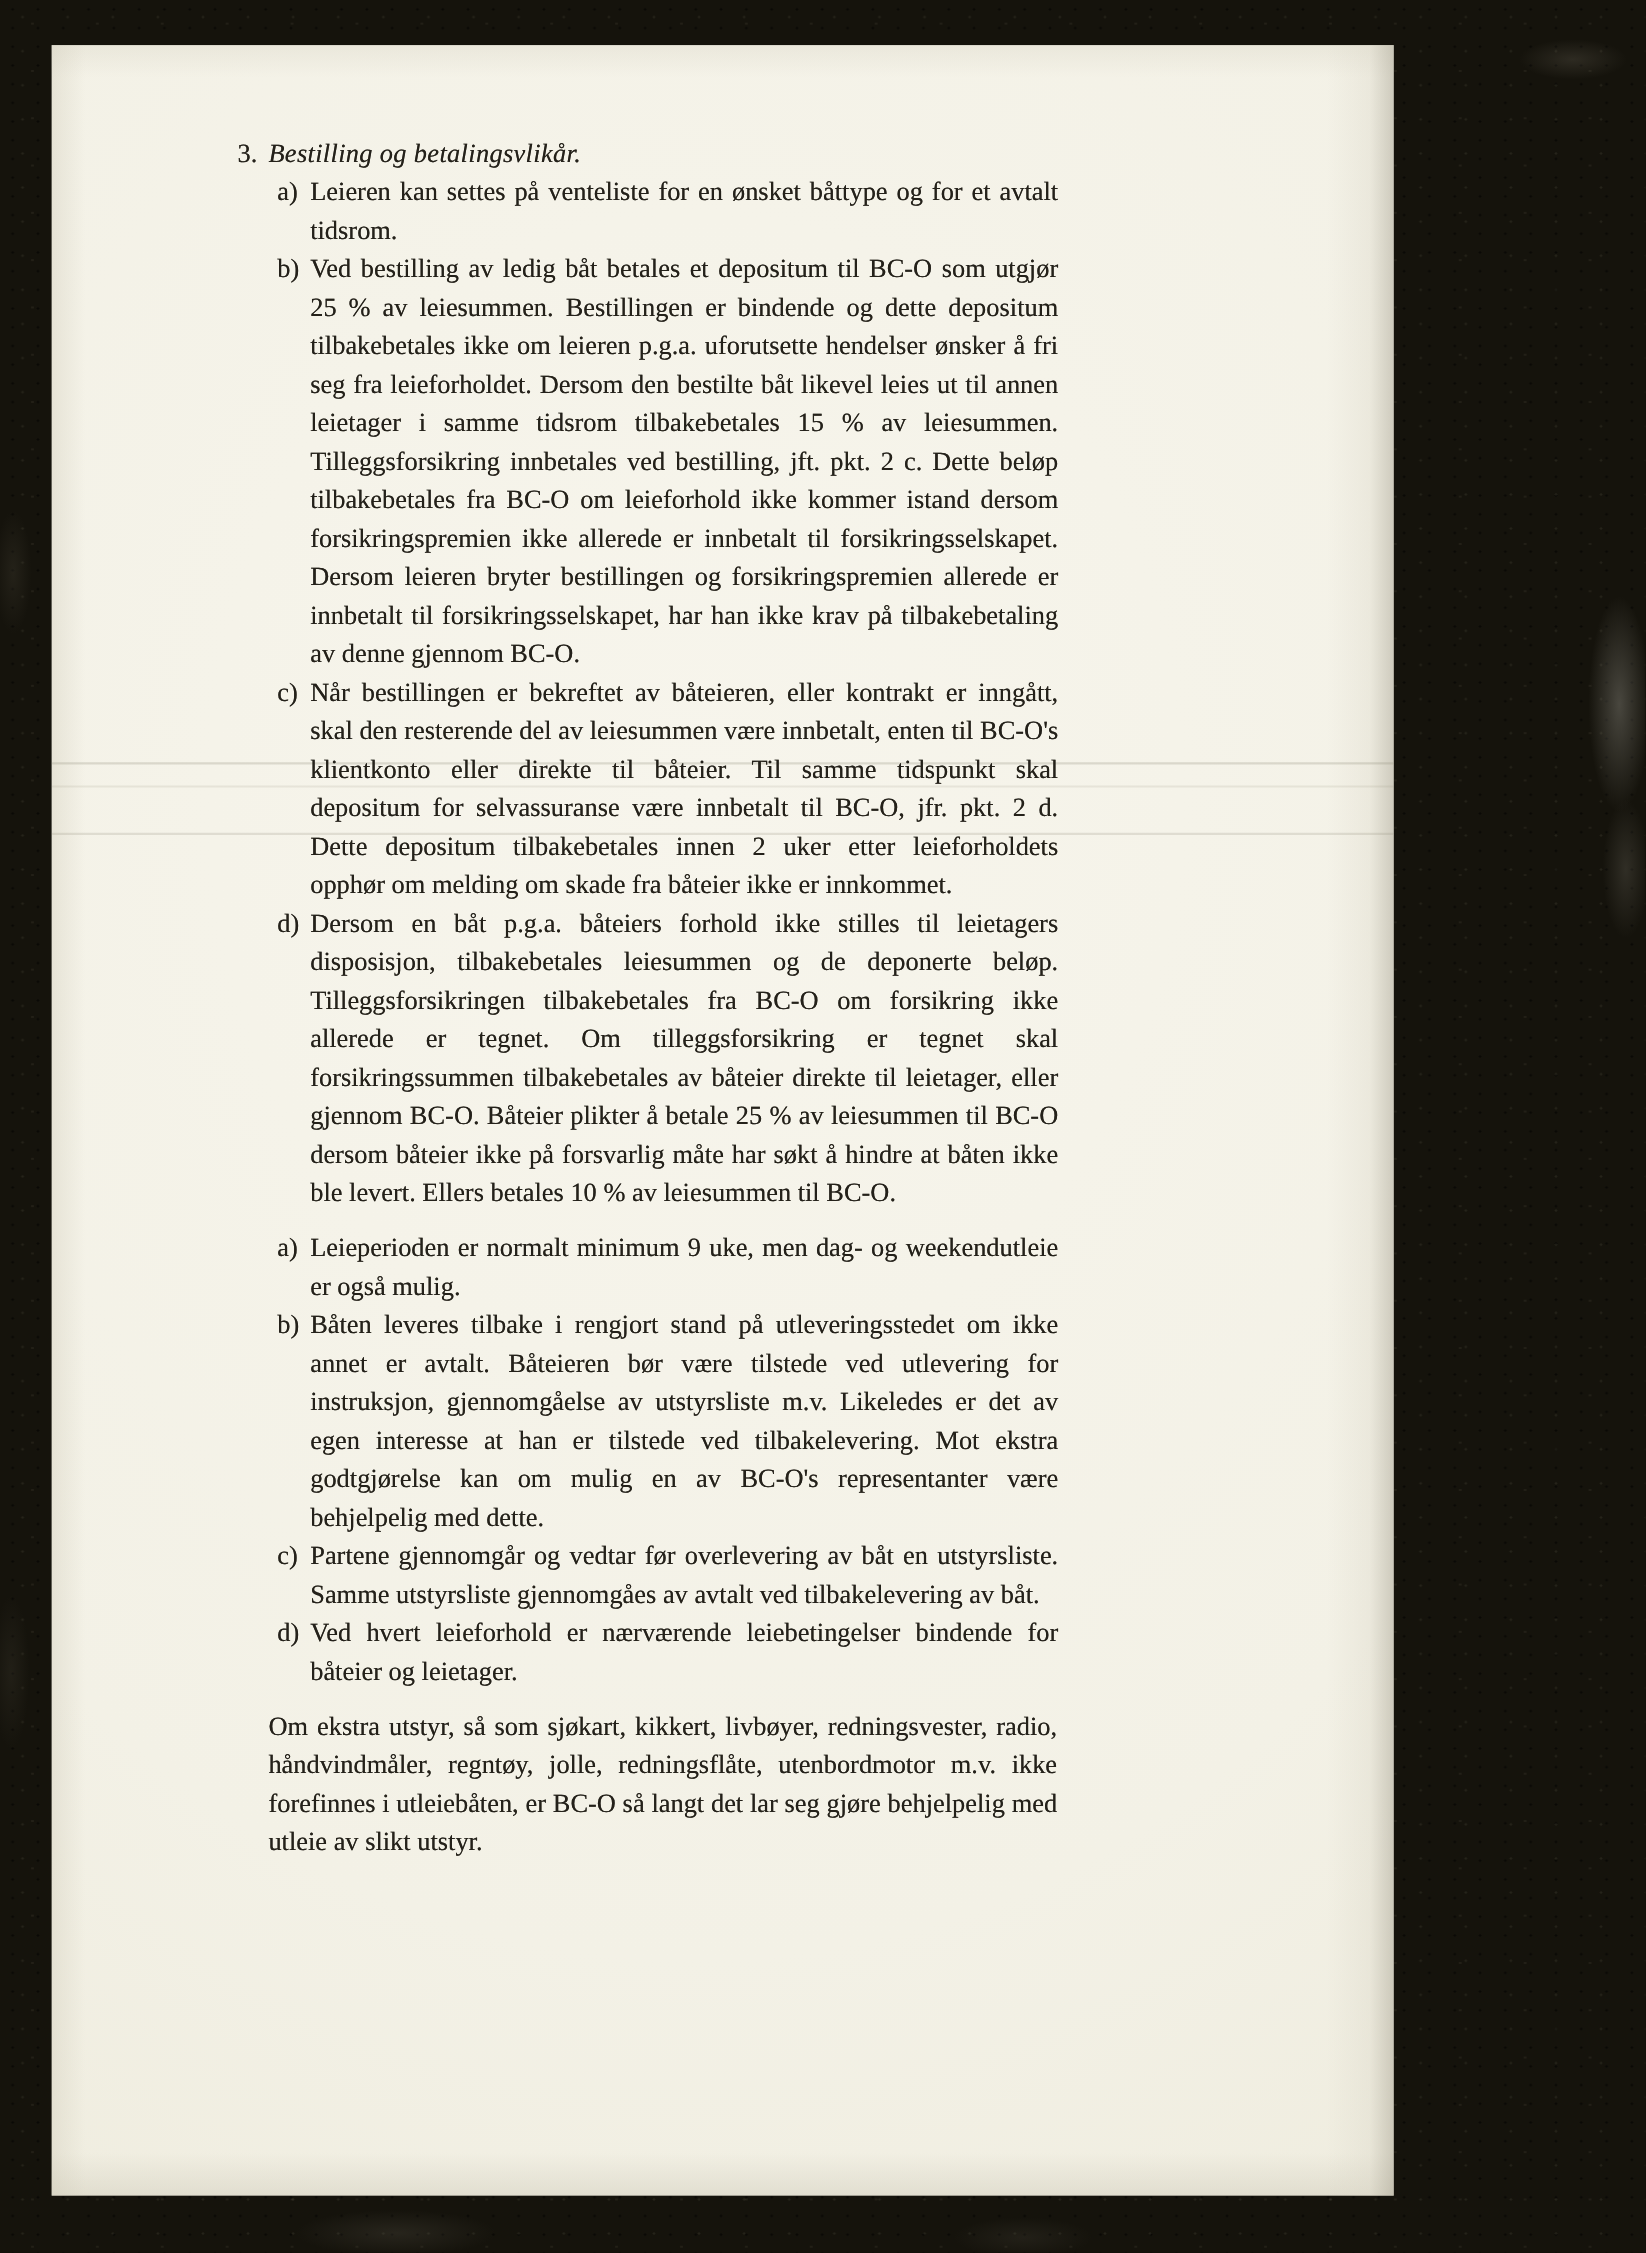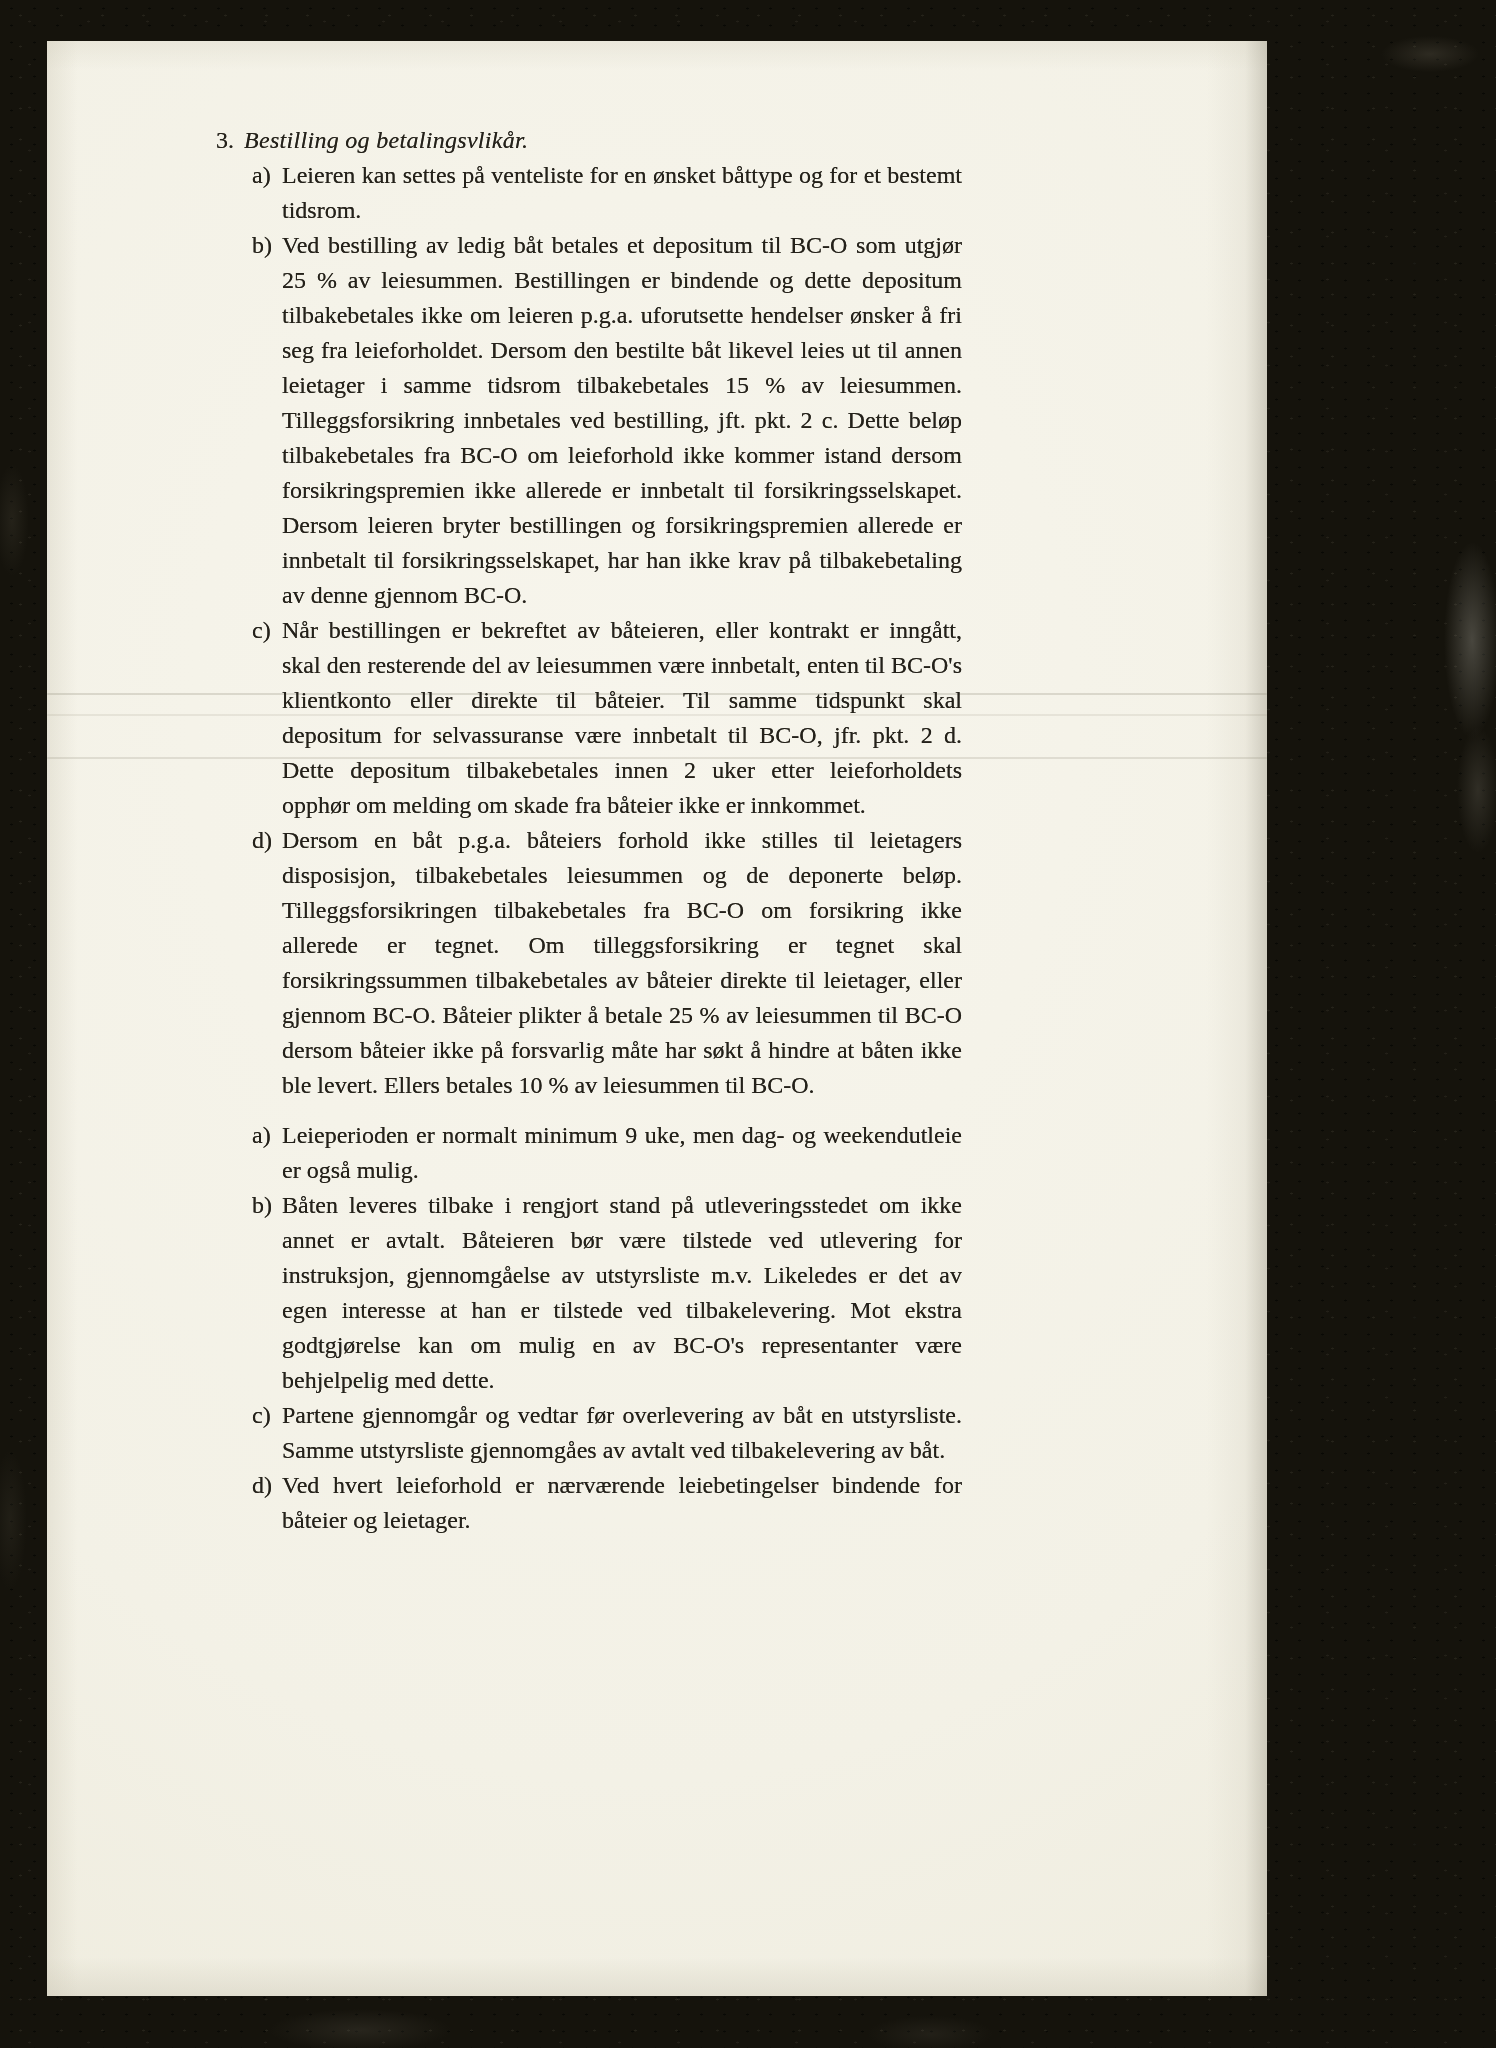--- a/index.html
+++ b/index.html
@@ -71,21 +71,21 @@
   <div class="streak s3"></div>
 
   <div class="content">
 
     <div class="section">
       <div class="sec-head">
         <span class="sec-num">3.</span><span class="sec-title">Bestilling og betalingsvlikår.</span>
       </div>
       <div class="item">
         <span class="item-label">a)</span>
-        <span class="item-text">Leieren kan settes på venteliste for en ønsket båttype og for et bestemt tidsrom.</span>
+        <span class="item-text">Leieren kan settes på venteliste for en ønsket båttype og for et avtalt tidsrom.</span>
       </div>
       <div class="item">
         <span class="item-label">b)</span>
         <span class="item-text">Ved bestilling av ledig båt betales et depositum til BC-O som utgjør 25 % av leiesummen. Bestillingen er bindende og dette depositum tilbakebetales ikke om leieren p.g.a. uforutsette hendelser ønsker å fri seg fra leieforholdet. Dersom den bestilte båt likevel leies ut til annen leietager i samme tidsrom tilbakebetales 15 % av leiesummen. Tilleggsforsikring innbetales ved bestilling, jft. pkt. 2 c. Dette beløp tilbakebetales fra BC-O om leieforhold ikke kommer istand dersom forsikringspremien ikke allerede er innbetalt til forsikringsselskapet. Dersom leieren bryter bestillingen og forsikringspremien allerede er innbetalt til forsikringsselskapet, har han ikke krav på tilbakebetaling av denne gjennom BC-O.</span>
       </div>
       <div class="item">
         <span class="item-label">c)</span>
         <span class="item-text">Når bestillingen er bekreftet av båteieren, eller kontrakt er inngått, skal den resterende del av leiesummen være innbetalt, enten til BC-O's klientkonto eller direkte til båteier. Til samme tidspunkt skal depositum for selvassuranse være innbetalt til BC-O, jfr. pkt. 2 d. Dette depositum tilbakebetales innen 2 uker etter leieforholdets opphør om melding om skade fra båteier ikke er innkommet.</span>
       </div>
       <div class="item">
@@ -107,16 +107,17 @@
         <span class="item-label">c)</span>
         <span class="item-text">Partene gjennomgår og vedtar før overlevering av båt en utstyrsliste. Samme utstyrsliste gjennomgåes av avtalt ved tilbakelevering av båt.</span>
       </div>
       <div class="item">
         <span class="item-label">d)</span>
         <span class="item-text">Ved hvert leieforhold er nærværende leiebetingelser bindende for båteier og leietager.</span>
       </div>
     </div>
 
     <div class="section gap">
+      <div class="sec-par">Om ekstra utstyr, så som sjøkart, kikkert, livbøyer, redningsvester, radio, håndvindmåler, regntøy, jolle, redningsflåte, utenbordmotor m.v. ikke forefinnes i utleiebåten, er BC-O så langt det lar seg gjøre behjelpelig med utleie av slikt utstyr.</div>
     </div>
 
   </div>
 </div>
 
 </body></html>

